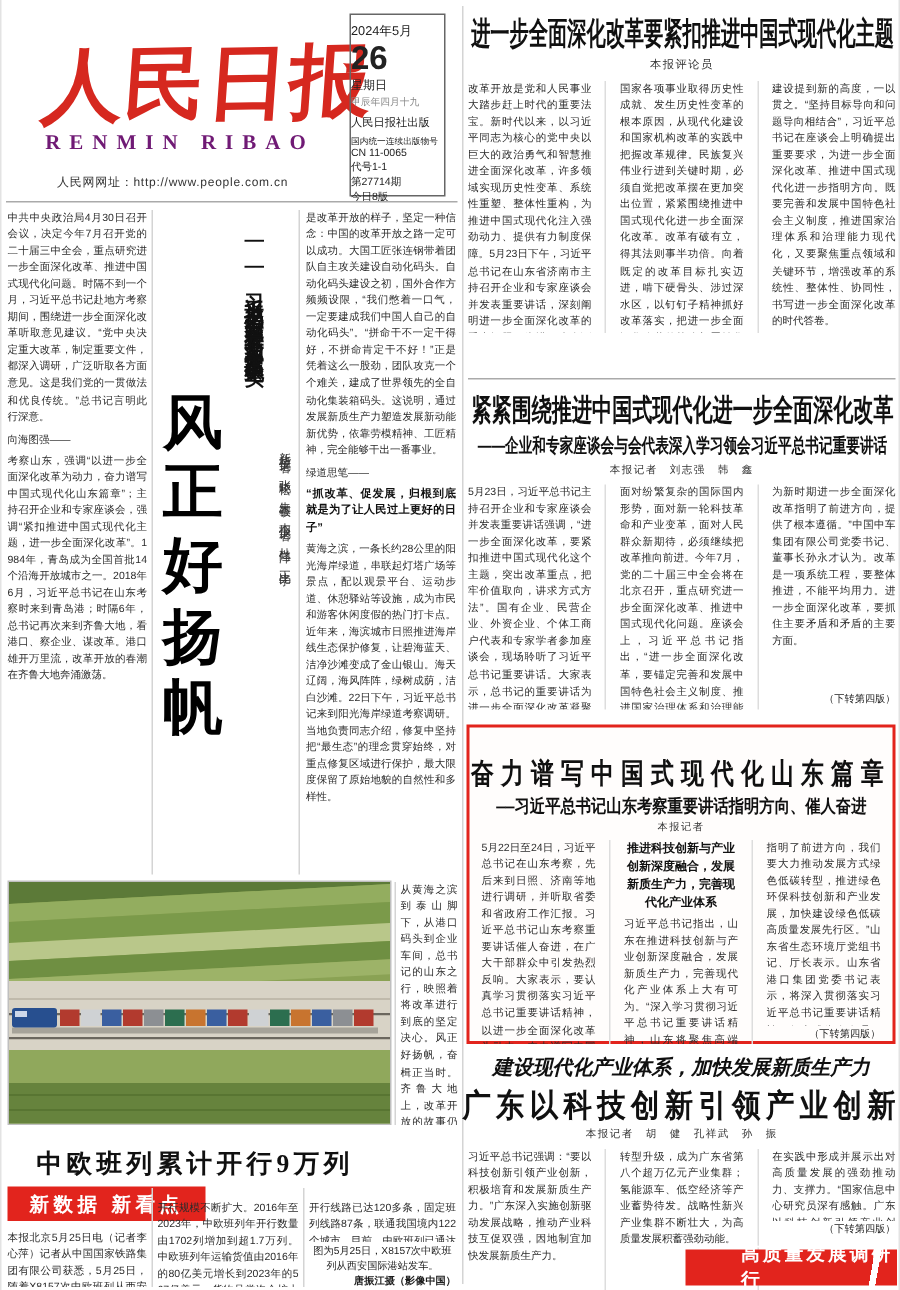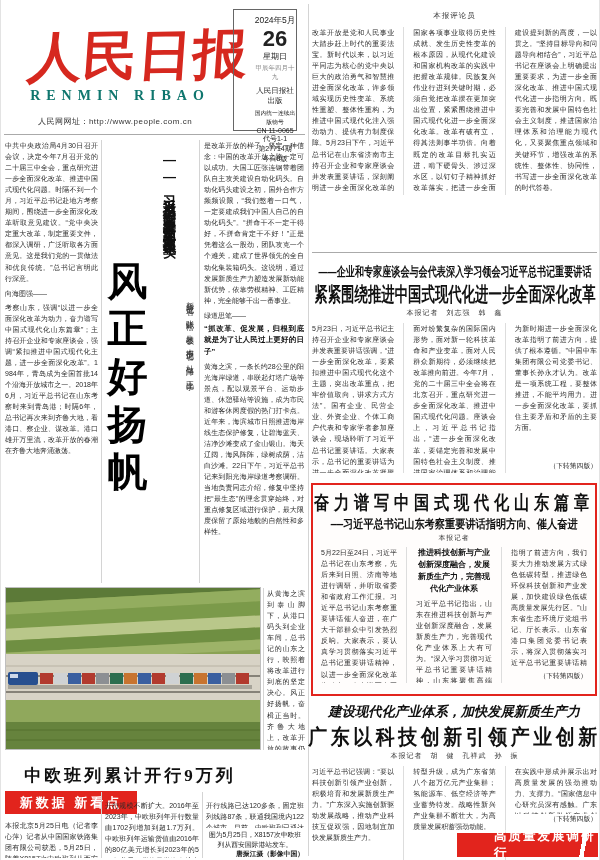--- a/index.html
+++ b/index.html
@@ -29,24 +29,24 @@
   .redbox-border { border: 2px solid #e2241d; background: #fffdfc; }
   .redtag { background: #e2241d; color: #fff; font-weight: bold; font-size: 13px;
             display: flex; align-items: center; justify-content: center; letter-spacing: 3px; }
   .banner { background: linear-gradient(100deg, #e2241d 0 87%, #ffffff 87% 90%, #e2241d 90% 100%);
             color: #fff; font-weight: bold; font-size: 12.5px; display: flex; align-items: center;
             justify-content: center; letter-spacing: 2px; padding-left: 37px; }
   .note { font-size: 6.8px; text-align: right; color: #222; }
   .masthead-title { font-size: 54px; font-weight: bold; color: #d6281f;
                     font-family: "Liberation Serif", "DejaVu Serif", serif;
                     transform: skewX(-5deg) rotate(-1deg); letter-spacing: 1px; white-space: nowrap; }
-  .masthead-roman { font-size: 14px; font-weight: bold; color: #0f766e; letter-spacing: 6px;
+  .masthead-roman { font-size: 14px; font-weight: bold; color: #701a75; letter-spacing: 6px;
                     font-family: "Liberation Serif", "DejaVu Serif", serif; text-align: center; }
   .masthead-web { font-size: 8px; color: #333; text-align: center; letter-spacing: 0.5px; }
-  .datebox { border: 1px solid #666; text-align: center; color: #222; padding-top: 5px; padding-left: 20px; }
+  .datebox { border: 1px solid #666; text-align: left; color: #222; padding-top: 5px; }
   .datebox .d1 { font-size: 8.5px; }
   .datebox .d2 { font-size: 22px; font-weight: bold; line-height: 1.1; }
   .datebox .d3 { font-size: 8px; }
   .datebox .d4 { font-size: 6.5px; color: #888; margin: 2px 0 4px; }
   .datebox .d5 { font-size: 7.5px; margin-bottom: 3px; }
   .datebox .d6 { font-size: 5.8px; }
   .datebox .d7 { font-size: 7px; }
   .subhead-bold { font-weight: bold; font-size: 8px; line-height: 1.5; text-align: center; margin-bottom: 3px; color:#111; }
   .caption { font-size: 6.8px; line-height: 1.4; text-align: center; color: #1c1c1c; }
   .credit { font-size: 6.8px; text-align: right; font-weight: bold; color: #1c1c1c; }
@@ -72,20 +72,23 @@
   <div class="d7">CN 11-0065</div>
   <div class="d7">代号1-1</div>
   <div class="d7">第27714期</div>
   <div class="d7">今日8版</div>
 </div>
 
 <div class="hline" style="left:4px; top:134px; width:301px;"></div>
 <div class="vline" style="left:308px; top:4px; height:852px;"></div>
 
 <div class="abs" style="left:312px; top:8px; width:285px;">
+  <div class="hl" style="font-size:21px; height:27px;">
+    <span style="--sx:0.61;">进一步全面深化改革要紧扣推进中国式现代化主题</span>
+  </div>
   <div class="byline" style="margin-top:3px;">本报评论员</div>
   <div class="cols" style="height:168px; margin-top:6px;">
     <div class="bcol bodytxt">改革开放是党和人民事业大踏步赶上时代的重要法宝。新时代以来，以习近平同志为核心的党中央以巨大的政治勇气和智慧推进全面深化改革，许多领域实现历史性变革、系统性重塑、整体性重构，为推进中国式现代化注入强劲动力、提供有力制度保障。5月23日下午，习近平总书记在山东省济南市主持召开企业和专家座谈会并发表重要讲话，深刻阐明进一步全面深化改革的重大问题，为进一步全面深化改革、推进中国式现代化指明了前进方向。</div>
     <div class="bcol bodytxt">国家各项事业取得历史性成就、发生历史性变革的根本原因，从现代化建设和国家机构改革的实践中把握改革规律。民族复兴伟业行进到关键时期，必须自觉把改革摆在更加突出位置，紧紧围绕推进中国式现代化进一步全面深化改革。改革有破有立，得其法则事半功倍。向着既定的改革目标扎实迈进，啃下硬骨头、涉过深水区，以钉钉子精神抓好改革落实，把进一步全面深化改革的战略部署转化为推进中国式现代化的强大力量。</div>
     <div class="bcol bodytxt">建设提到新的高度，一以贯之。“坚持目标导向和问题导向相结合”，习近平总书记在座谈会上明确提出重要要求，为进一步全面深化改革、推进中国式现代化进一步指明方向。既要完善和发展中国特色社会主义制度，推进国家治理体系和治理能力现代化，又要聚焦重点领域和关键环节，增强改革的系统性、整体性、协同性，书写进一步全面深化改革的时代答卷。</div>
   </div>
 </div>
 <div class="hline" style="left:312px; top:252px; width:285px;"></div>
 
 <div class="abs bodytxt" style="left:5px; top:140px; width:93px; height:443px;">
@@ -159,38 +162,38 @@
 <div class="vline" style="left:101px; top:792px; height:66px;"></div>
 <div class="abs bodytxt" style="left:105px; top:800px; width:94px; height:58px;">开行规模不断扩大。2016年至2023年，中欧班列年开行数量由1702列增加到超1.7万列。中欧班列年运输货值由2016年的80亿美元增长到2023年的567亿美元，货物品类迄今扩大到53大类5万余种，目前中欧班列综合重箱率稳定在100%。通道能力持续增强。在国内，先后实施了一批扩能改造项目，运输主通道运输能力大幅提升。</div>
 <div class="vline" style="left:202px; top:792px; height:66px;"></div>
 <div class="abs" style="left:206px; top:800px; width:98px; height:58px; overflow:hidden;">
   <div class="bodytxt" style="height:28px;">开行线路已达120多条，固定班列线路87条，联通我国境内122个城市。目前，中欧班列已通达欧洲25个国家233个城市，直通11个亚洲国家的城市，服务网络基本覆盖亚欧大陆全境。运行品质稳步提升，运输时间较开行之初大幅压缩。</div>
   <div class="caption" style="margin-top:2px;">图为5月25日，X8157次中欧班列从西安国际港站发车。</div>
   <div class="credit">唐振江摄（影像中国）</div>
 </div>
 
 <div class="abs" style="left:312px; top:260px; width:285px;">
+  <div class="hl" style="font-size:20px; height:25px;">
+    <span style="--sx:0.67;">紧紧围绕推进中国式现代化进一步全面深化改革</span>
+  </div>
   <div class="hl" style="font-size:13px; height:18px; margin-top:3px;">
     <span style="--sx:0.70;">——企业和专家座谈会与会代表深入学习领会习近平总书记重要讲话</span>
-  </div>
-  <div class="hl" style="font-size:20px; height:25px;">
-    <span style="--sx:0.67;">紧紧围绕推进中国式现代化进一步全面深化改革</span>
   </div>
   <div class="byline" style="font-size:7px; margin-top:2px;">本报记者　刘志强　韩　鑫</div>
   <div class="cols" style="height:150px; margin-top:5px;">
     <div class="bcol bodytxt">5月23日，习近平总书记主持召开企业和专家座谈会并发表重要讲话强调，“进一步全面深化改革，要紧扣推进中国式现代化这个主题，突出改革重点，把牢价值取向，讲求方式方法”。国有企业、民营企业、外资企业、个体工商户代表和专家学者参加座谈会，现场聆听了习近平总书记重要讲话。大家表示，总书记的重要讲话为进一步全面深化改革凝聚了共识、指明了方向。</div>
     <div class="bcol bodytxt">面对纷繁复杂的国际国内形势，面对新一轮科技革命和产业变革，面对人民群众新期待，必须继续把改革推向前进。今年7月，党的二十届三中全会将在北京召开，重点研究进一步全面深化改革、推进中国式现代化问题。座谈会上，习近平总书记指出，“进一步全面深化改革，要锚定完善和发展中国特色社会主义制度、推进国家治理体系和治理能力现代化这个总目标”。</div>
     <div class="bcol">
       <div class="bodytxt" style="height:138px;">为新时期进一步全面深化改革指明了前进方向，提供了根本遵循。”中国中车集团有限公司党委书记、董事长孙永才认为。改革是一项系统工程，要整体推进，不能平均用力。进一步全面深化改革，要抓住主要矛盾和矛盾的主要方面。</div>
       <div class="note">（下转第四版）</div>
     </div>
   </div>
 </div>
 
-<div class="abs redbox-border" style="left:311px; top:483px; width:286px; height:213px; padding:5px 8px;">
+<div class="abs redbox-border" style="left:311px; top:483px; width:286px; height:213px; padding:18px 8px;">
   <div class="hl serif" style="font-size:19px; height:24px; letter-spacing:6px;">
     <span style="--sx:0.80;">奋力谱写中国式现代化山东篇章</span>
   </div>
   <div class="hl" style="font-size:12px; height:16px; margin-top:2px;font-family:Liberation Mono, monospace;">
     <span style="--sx:0.85;">——习近平总书记山东考察重要讲话指明方向、催人奋进</span>
   </div>
   <div class="byline" style="font-size:6.8px; margin-top:1px;">本报记者</div>
   <div class="cols" style="height:136px; margin-top:4px;">
     <div class="bcol bodytxt">5月22日至24日，习近平总书记在山东考察，先后来到日照、济南等地进行调研，并听取省委和省政府工作汇报。习近平总书记山东考察重要讲话催人奋进，在广大干部群众中引发热烈反响。大家表示，要认真学习贯彻落实习近平总书记重要讲话精神，以进一步全面深化改革为动力，奋力谱写中国式现代化山东篇章。</div>
     <div class="bcol">

